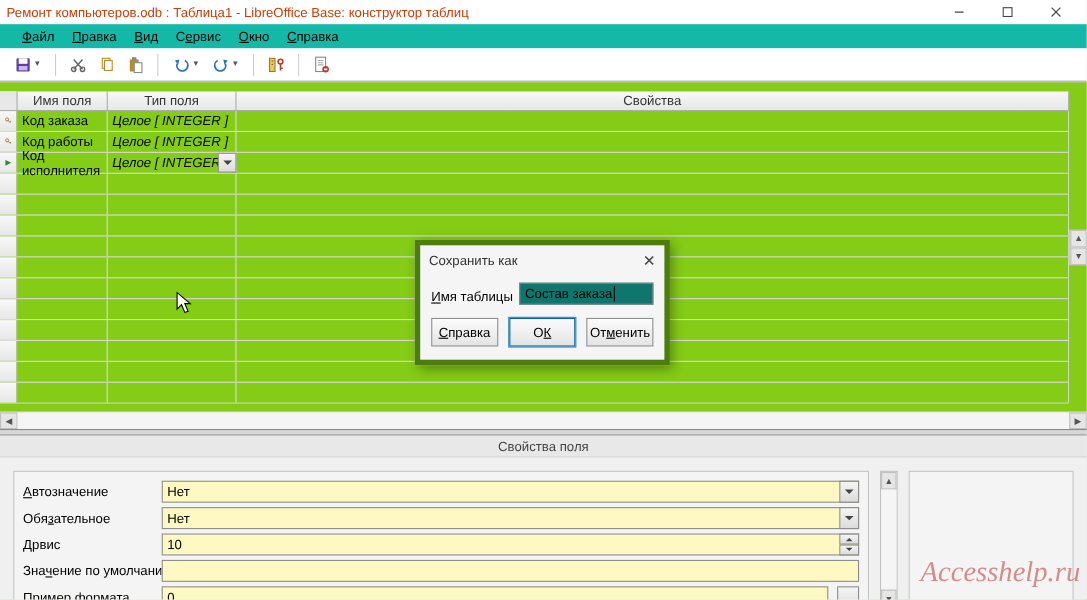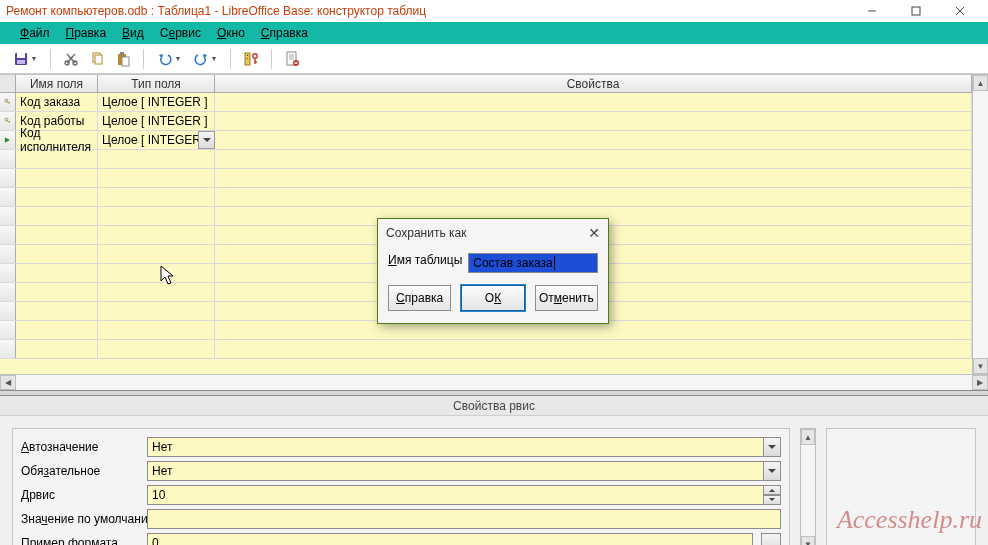--- a/index.html
+++ b/index.html
@@ -18,34 +18,34 @@
   .menubar .menu-item .ul { text-decoration:underline; }
 
   
   .toolbar { height:30px; background:#fff; display:flex; align-items:center; padding:0 8px; gap:2px; border-bottom:1px solid #d0d0d0; }
   .tb-sep { width:1px; height:20px; background:#ccc; margin:0 6px; }
   .tb-btn { width:24px; height:24px; display:flex; align-items:center; justify-content:center; border:1px solid transparent; }
   .tb-btn.dd { width:34px; justify-content:center; position:relative; }
   .tb-dd-arrow { margin-left:2px; font-size:7px; color:#555; }
 
   
-  .grid-area { height:300px; background:#fef9c3; display:flex; position:relative; border-top:1px solid #bfbfbf; }
+  .grid-area { height:300px; background:#84cc16; display:flex; position:relative; border-top:1px solid #bfbfbf;align-items:center; }
   .grid-main { flex:1; overflow:hidden; }
   .grid-headers { display:flex; height:18px; background:linear-gradient(#f8f8f8,#e7e7e7); border-bottom:1px solid #acacac; }
   .gh { border-right:1px solid #acacac; display:flex; align-items:center; justify-content:center; color:#333; font-size:12px; }
   .gh.rowhead { width:16px; background:#e8e8e8; }
   .gh.fname { width:82px; }
   .gh.ftype { width:117px; }
   .gh.fdesc { flex:1; }
 
   .grid-row { display:flex; height:19px; border-bottom:1px solid #d9d9d9; }
   .gc { border-right:1px solid #d9d9d9; padding:0 4px; display:flex; align-items:center; font-size:12px; }
   .gc.rowmark { width:16px; justify-content:center; background:linear-gradient(#f8f8f8,#e7e7e7); border-right:1px solid #acacac; color:#555; }
   .gc.fname { width:82px; }
-  .gc.ftype { width:117px; }
+  .gc.ftype { width:117px;font-style:italic; }
   .gc.fdesc { flex:1; }
 
   .type-dropdown { position:relative; }
   .dd-btn { position:absolute; right:-1px; top:0; width:17px; height:18px; background:linear-gradient(#f5f5f5,#dcdcdc); border:1px solid #9b9b9b; display:flex; align-items:center; justify-content:center; }
   .dd-btn::after { content:""; border:4px solid transparent; border-top-color:#444; margin-top:4px; }
 
   .vscroll { width:16px; background:#f0f0f0; border-left:1px solid #bfbfbf; display:flex; flex-direction:column; }
   .vs-btn { height:16px; background:#e5e5e5; border:1px solid #c0c0c0; display:flex; align-items:center; justify-content:center; }
   .vs-track { flex:1; background:#f5f5f5; }
   .hscroll { height:16px; background:#f0f0f0; border-top:1px solid #bfbfbf; display:flex; }
@@ -69,28 +69,28 @@
   .prop-field .spin { position:absolute; top:-1px; right:-1px; width:18px; height:20px; display:flex; flex-direction:column; }
   .spin-btn { flex:1; background:linear-gradient(#f5f5f5,#dcdcdc); border:1px solid #8e8e8e; display:flex; align-items:center; justify-content:center; }
   .spin-btn::after { content:""; border:3px solid transparent; }
   .spin-up::after { border-bottom-color:#444; margin-bottom:2px; }
   .spin-down::after { border-top-color:#444; margin-top:2px; }
   .prop-dots { width:20px; height:20px; border:1px solid #8e8e8e; background:linear-gradient(#f5f5f5,#dcdcdc); display:flex; align-items:center; justify-content:center; font-weight:bold; }
   .props-scroll { width:16px; background:#e8e8e8; display:flex; flex-direction:column; border:1px solid #c0c0c0; }
   .props-desc { width:150px; border:1px solid #c5c5c5; background:#f4f4f4; }
 
   
-  .dialog { position:absolute; left:377px; top:218px; width:232px; background:#f5f5f5; border:1px solid #4d7c0f; box-shadow:3px 3px 10px rgba(0,0,0,0.35); }
+  .dialog { position:absolute; left:377px; top:218px; width:232px; background:#f5f5f5; border:5px solid #4d7c0f; box-shadow:3px 3px 10px rgba(0,0,0,0.35); }
   .dlg-title { height:28px; display:flex; align-items:center; padding:0 8px; font-size:12px; color:#333; }
   .dlg-title .x { margin-left:auto; cursor:default; font-size:14px; color:#444; }
   .dlg-body { padding:6px 10px 12px; }
-  .dlg-row { display:flex; align-items:flex-start; gap:6px; margin-bottom:12px; }
+  .dlg-row { display:flex; align-items:flex-end; gap:6px; margin-bottom:12px; }
   .dlg-label { white-space:nowrap; }
   .dlg-label .ul { text-decoration:underline; }
-  .dlg-input { flex:1; height:20px; border:1px solid #888; background:#1d4ed8; padding:0 4px; display:flex; align-items:center; position:relative; }
+  .dlg-input { flex:1; height:20px; border:1px solid #888; background:#0f766e; padding:0 4px; display:flex; align-items:center; position:relative; }
   .dlg-input .caret { width:1px; height:14px; background:#000; margin-left:1px; }
   .dlg-btns { display:flex; gap:10px; justify-content:center; }
   .dlg-btn { width:66px; height:26px; border:1px solid #8e8e8e; background:linear-gradient(#fbfbfb,#e4e4e4); display:flex; align-items:center; justify-content:center; }
   .dlg-btn .ul { text-decoration:underline; }
   .dlg-btn.default { border:1px solid #0a64a4; outline:1px solid #2a84c4; }
 
   
   .cursor-arrow { position:absolute; left:160px; top:265px; pointer-events:none; }
 
   
@@ -329,21 +329,21 @@
       <span class="sb-arrow">◀</span>
     </div>
   <div class="hs-track"></div>
   <div class="hs-btn">
       <span class="sb-arrow">▶</span>
     </div>
 </div>
 
 <div class="hsplit"></div>
 
-<div class="props-title">Свойства рвис</div>
+<div class="props-title">Свойства поля</div>
 <div class="props-area">
   <div class="props-left">
     <div class="prop-row">
       <div class="prop-label"><span class="ul">А</span><span>втозначение</span></div>
       <div class="prop-field">
           <span>Нет</span>
           <div class="dd-mini"></div>
         </div>
     </div>
     <div class="prop-row">

